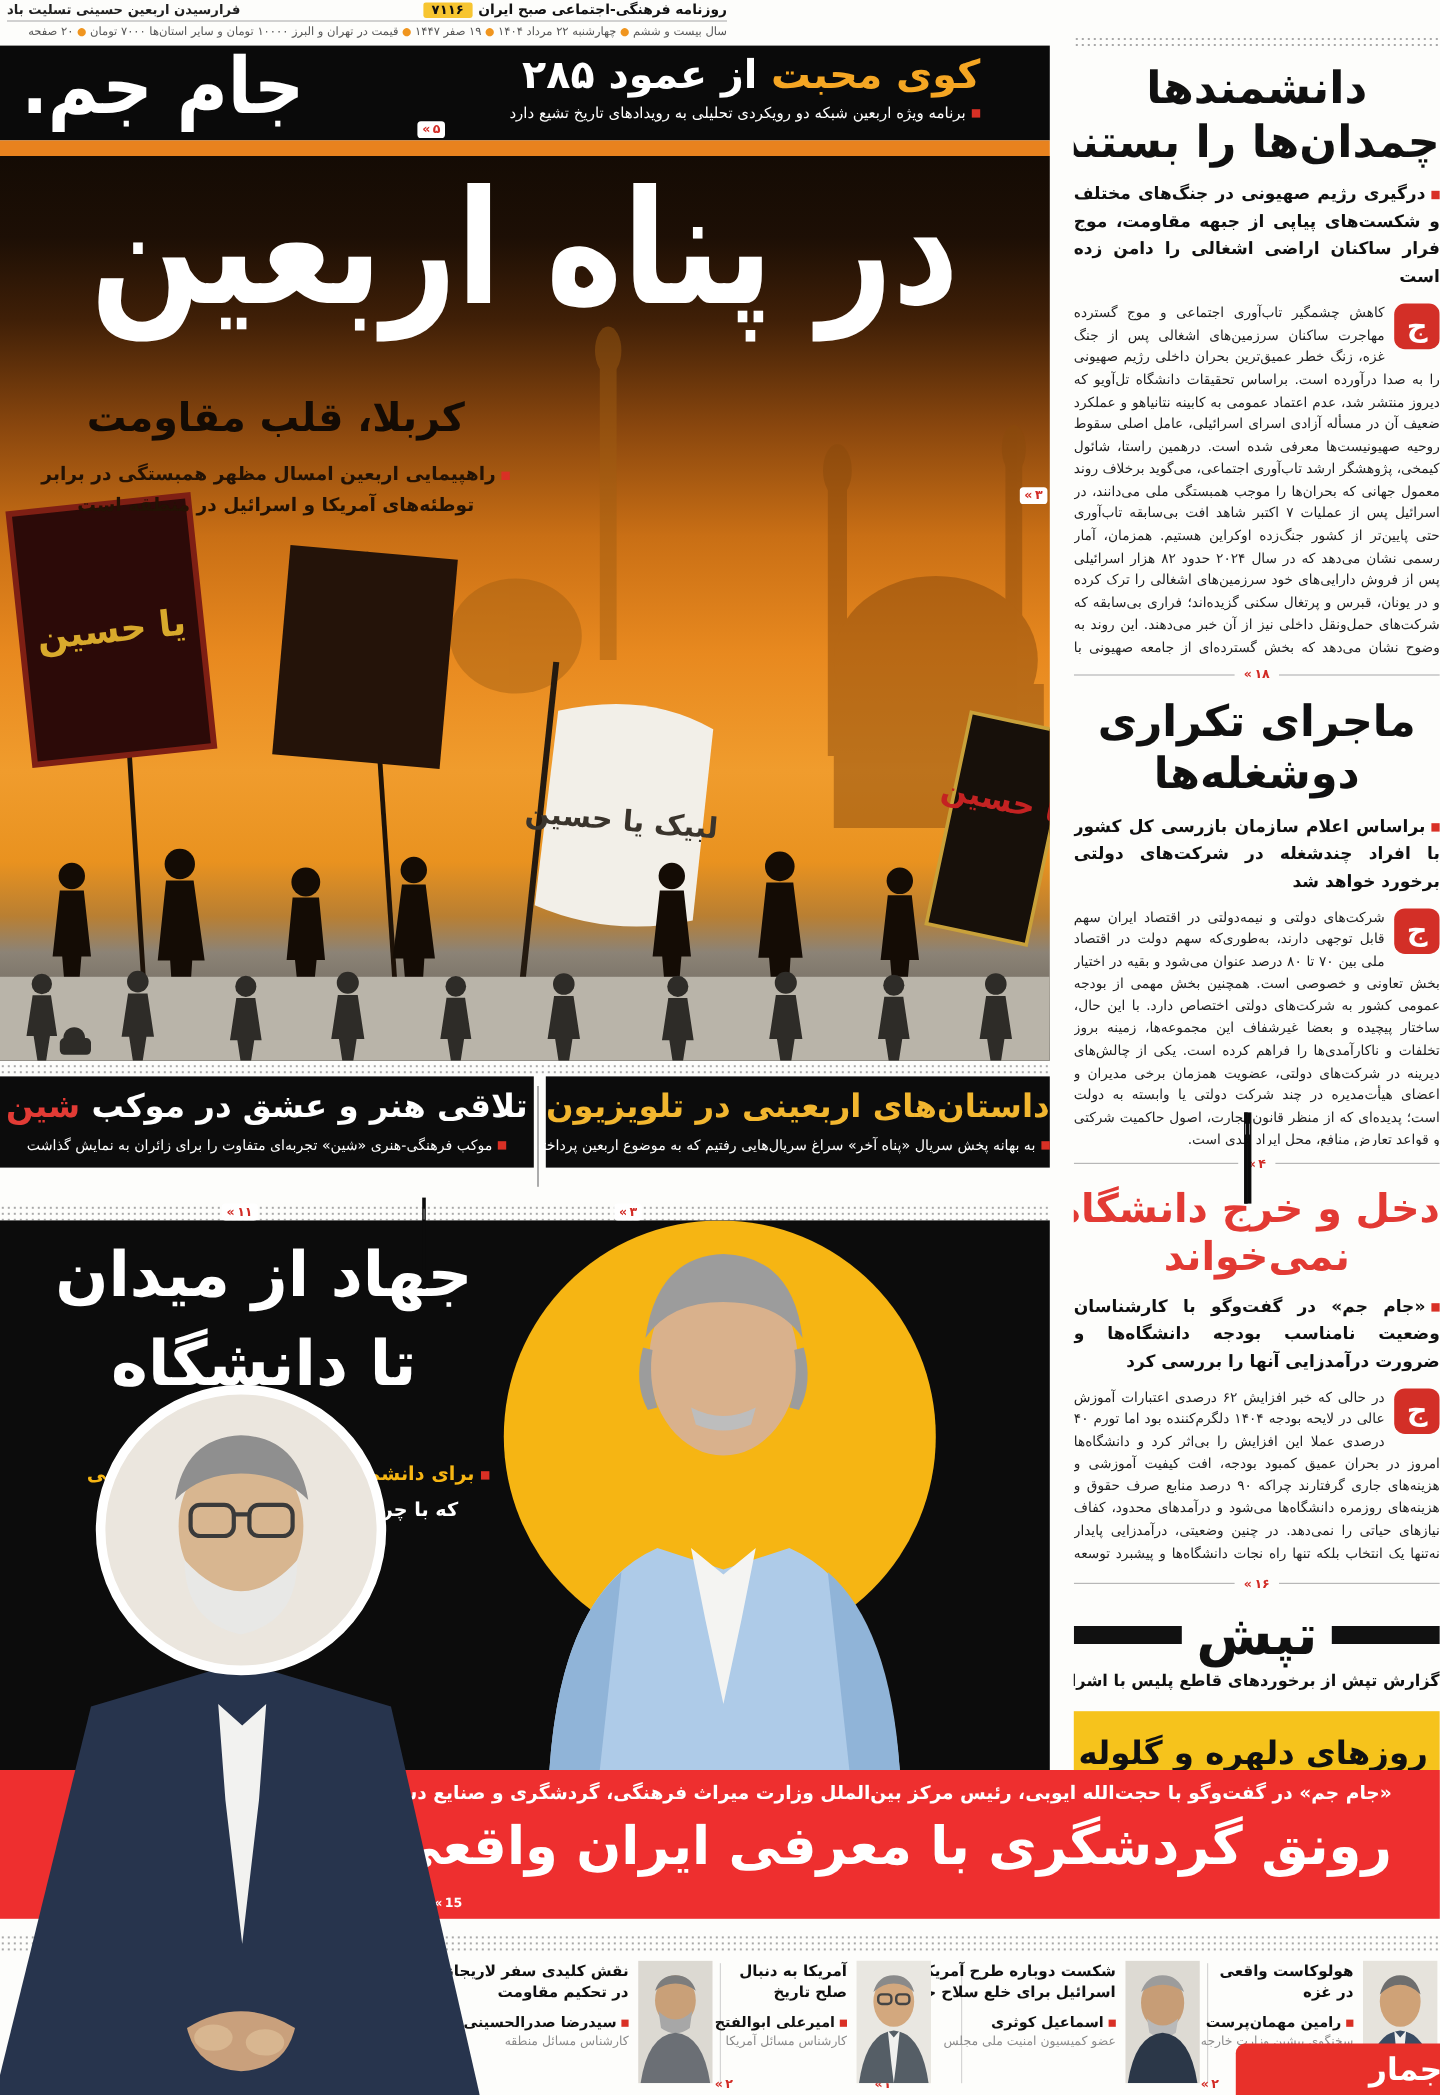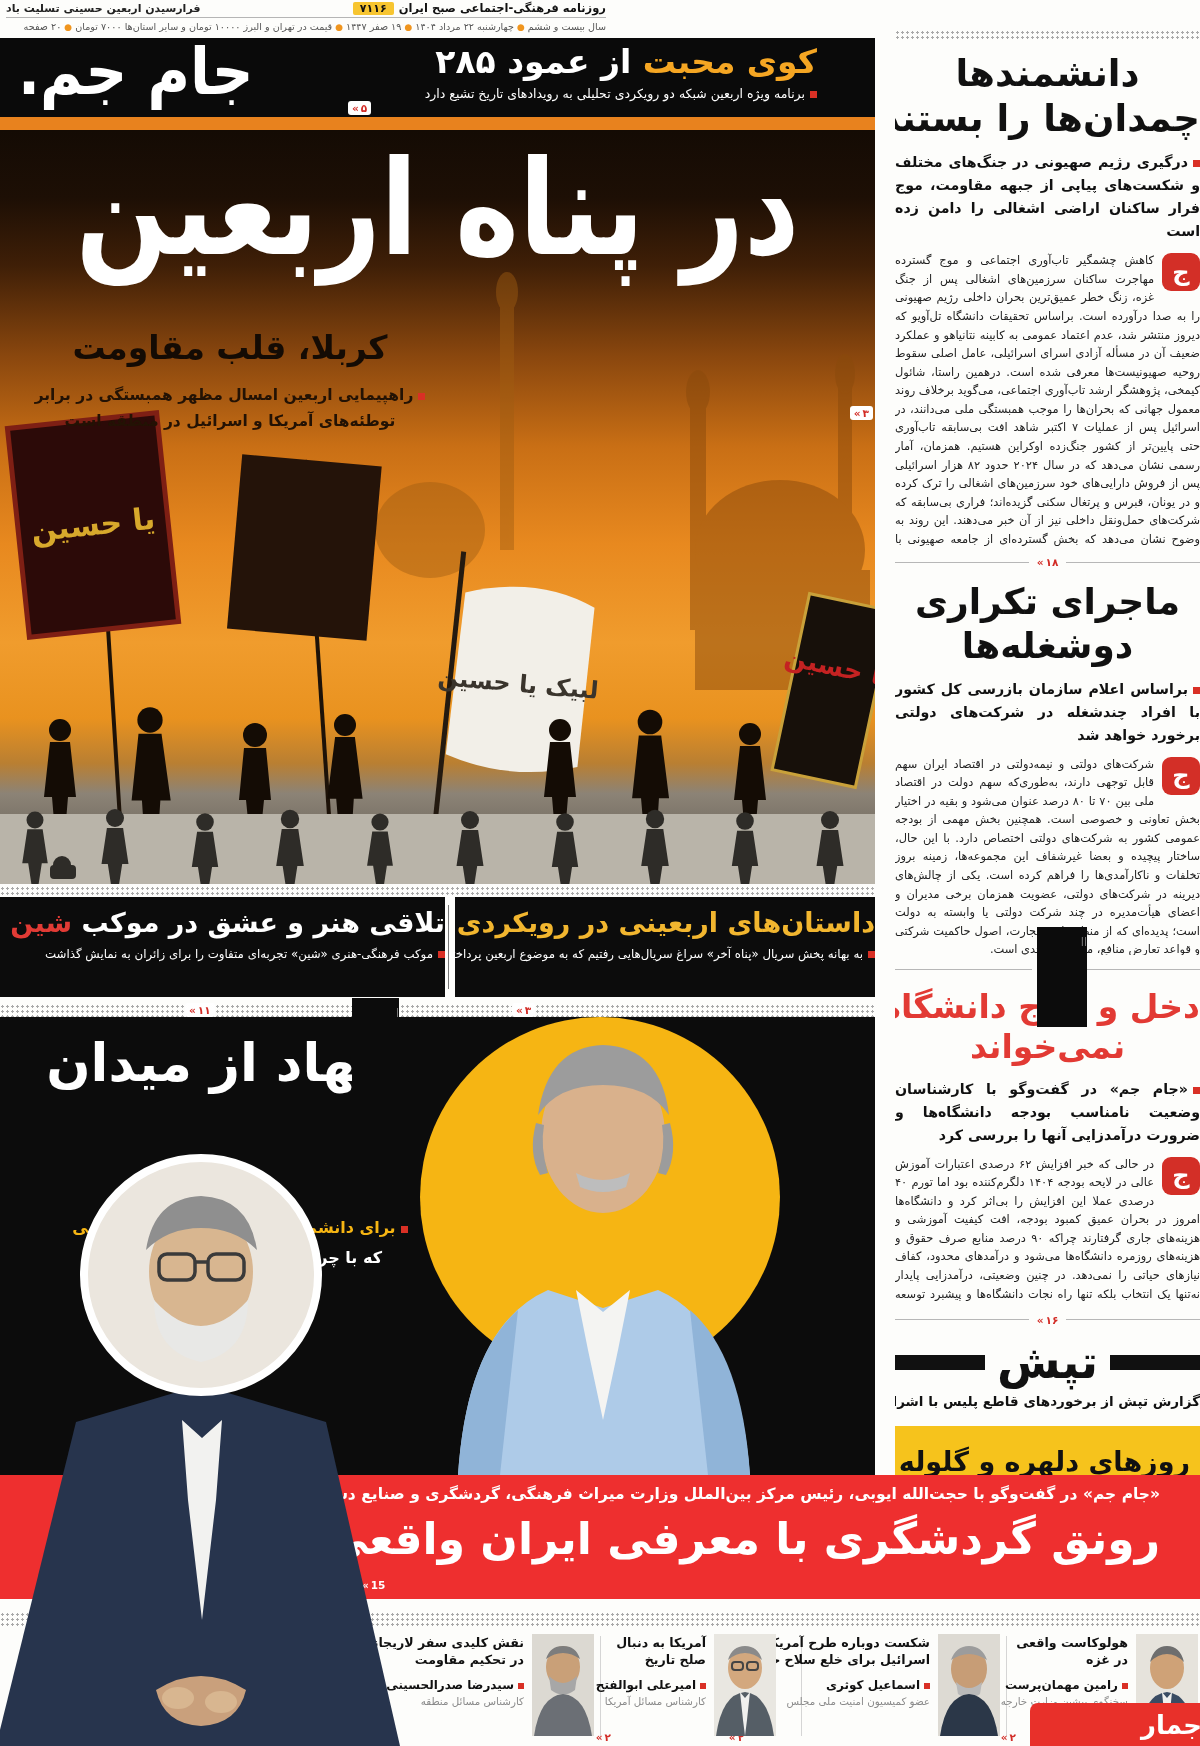--- a/index.html
+++ b/index.html
@@ -56,22 +56,22 @@
   
   .dots { background-image:radial-gradient(circle,#a9a9a9 1.1px, transparent 1.3px);
           background-size:5px 5px; }
   .dotrowA { position:absolute; top:886px; left:0; width:875px; height:10px; }
   .dotrow1 { position:absolute; top:1004px; left:0; width:875px; height:13px; }
   .chip11 { left:185px; top:1003px; }
   .chip3b { left:512px; top:1003px; }
   .dotrow2 { position:absolute; top:1612px; left:0; width:1200px; height:14px; }
 
   
-  .bar { position:absolute; top:897px; height:100px; background:#0c0c0c; text-align:right;
-         padding-top:10px;padding-left:44px; }
+  .bar { position:absolute; top:897px; height:76px; background:#0c0c0c; text-align:center;
+         padding-top:10px; }
   .bar-right { left:455px; width:420px; }
   .bar-left  { left:0; width:445px; }
   .bar-h { font-size:27px; font-weight:900; white-space:nowrap; }
   .bar-h.yellow { color:#f2b62f; }
   .bar-h .wt { color:#fff; } .bar-h .rd { color:#e23b35; }
   .bar-sub { margin-top:9px; color:#fff; font-size:11.8px; white-space:nowrap; }
   .gutterline { position:absolute; top:905px; left:448px; width:1px; height:84px; background:#777; }
 
   
   .jihad { position:absolute; top:1017px; left:0; width:875px; height:458px; background:#0c0c0c;
@@ -311,21 +311,21 @@
       <span class="dmark">
           <span>«</span>
           <span>۳</span>
         </span>
     </span>
   </div>
 
   <div class="dotrowA dots"></div>
 
   <div class="bar bar-right">
-    <div class="bar-h yellow">داستان‌های اربعینی در رویکردی</div>
+    <div class="bar-h yellow">داستان‌های اربعینی در تلویزیون</div>
     <div class="bar-sub">
       <span class="sqbullet"></span><span>به بهانه پخش سریال «پناه آخر» سراغ سریال‌هایی رفتیم که به موضوع اربعین پرداخته‌اند</span>
     </div>
   </div>
   <div class="bar bar-left">
     <div class="bar-h">
       <span class="wt">تلاقی هنر و عشق در موکب </span><span class="rd">شین</span>
     </div>
     <div class="bar-sub">
       <span class="sqbullet"></span><span>موکب فرهنگی-هنری «شین» تجربه‌ای متفاوت را برای زائران به نمایش گذاشت</span>
@@ -355,20 +355,21 @@
       <path d="M138,118 q-8,30 4,52 l8,-2 q-8,-26 -4,-48 Z" fill="#9c9c9c"></path>
       <path d="M272,118 q8,30 -4,52 l-8,-2 q8,-26 4,-48 Z" fill="#9c9c9c"></path>
       <path d="M178,168 q27,14 54,0 l-4,14 q-23,10 -46,0 Z" fill="#bdbdbd"></path>
       <path d="M60,470 q10,-150 90,-185 l55,18 l55,-18 q80,35 92,185 Z" fill="#aecbe8"></path>
       <path d="M178,285 l27,22 l27,-22 l-12,60 l-15,70 l-15,-70 Z" fill="#f4f4f2"></path>
       <path d="M60,470 q8,-120 60,-165 l-18,165 Z" fill="#90b4d8"></path>
       <path d="M352,470 q-8,-120 -60,-165 l18,165 Z" fill="#90b4d8"></path>
     </svg>
     <div class="jihad-h">
       <div class="l1">جهاد از میدان</div>
+      <div class="l2">تا دانشگاه</div>
     </div>
     <div class="jihad-dek">
       <div><span class="sqbullet"></span><span class="y">برای دانشمند شهید، دکتر فریدون عباسی</span></div>
       <div class="w">که با چراغ به دنبال شهادت می‌گشت</div>
     </div>
     <span class="chip14 chip">
       <span class="dmark">
           <span>«</span>
           <span>۱۴</span>
         </span>

